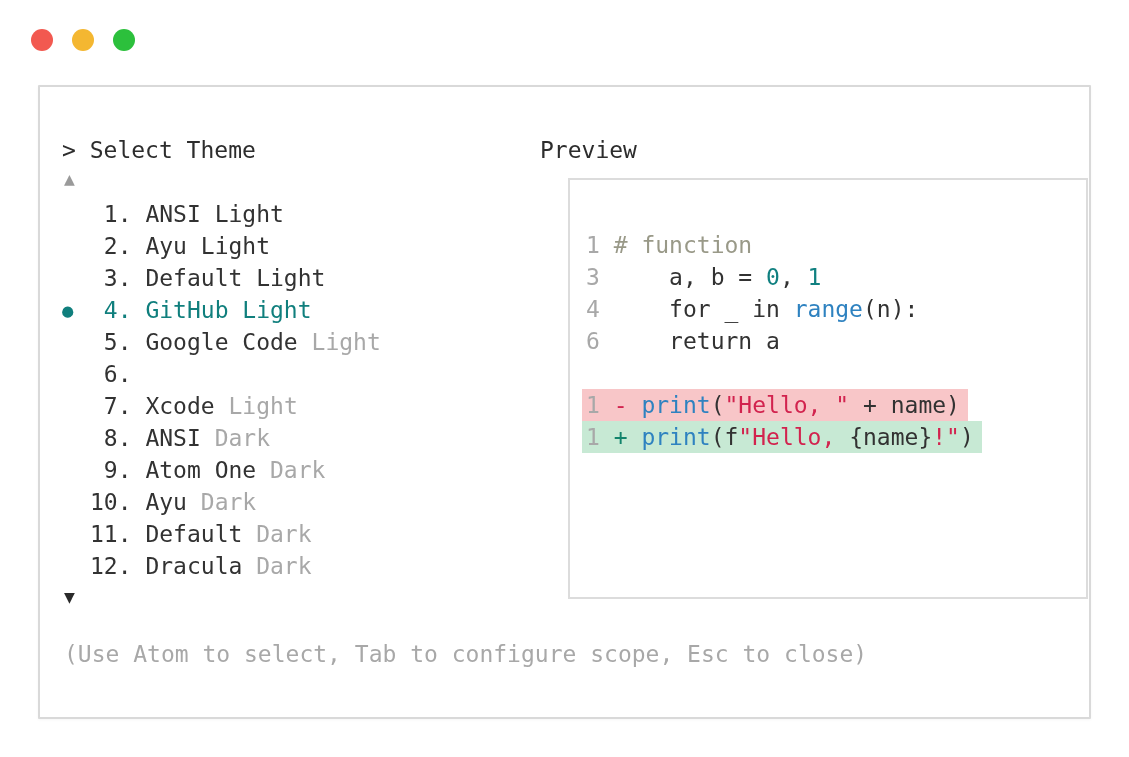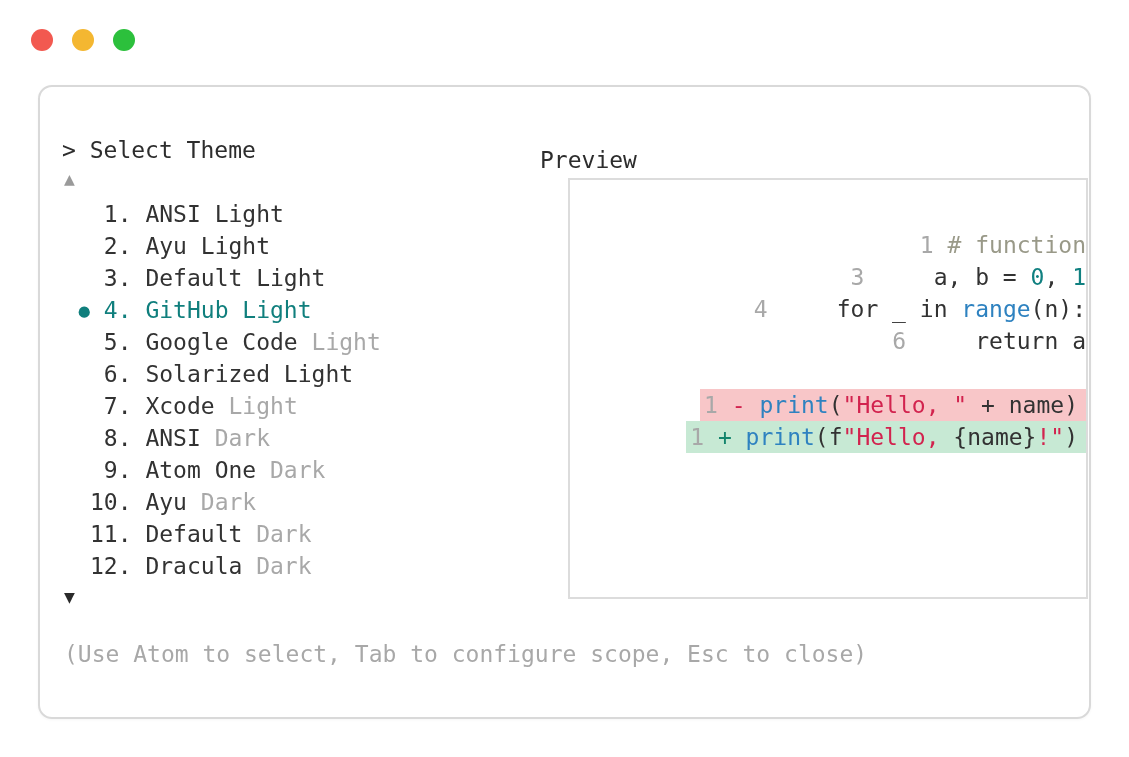--- a/index.html
+++ b/index.html
@@ -15,41 +15,40 @@
     font-family:"DejaVu Sans Mono","Liberation Mono",monospace;color:var(--text_dark);
   }
   .lights{position:absolute;left:31px;top:29px;display:flex;gap:19px;}
   .light{width:22px;height:22px;border-radius:50%;border:none;padding:0;cursor:pointer;}
   .light.red{background:var(--light_red);}
   .light.yellow{background:var(--light_yellow);}
   .light.green{background:var(--light_green);}
 
   .panel{
     position:absolute;left:38px;top:85px;width:1053px;height:634px;
-    border:2px solid var(--border);border-radius:14px;background:#fff;
+    border:2px solid var(--border);border-radius:1px;background:#fff;
     box-shadow:0 1px 3px rgba(0,0,0,0.04);
-    text-align:right;
   }
   .mono{font-size:23px;line-height:32px;white-space:pre;}
 
   .prompt{position:absolute;left:22px;top:47px;color:#2d2d2d;}
   .arrow{position:absolute;left:24px;font-size:18px;line-height:32px;}
   .arrow.up{top:76px;color:#9a9a9a;}
   .arrow.down{top:494px;color:#2a2a2a;}
 
   .theme-list{position:absolute;left:20px;top:111px;}
   .trow{display:flex;align-items:center;height:32px;font-size:23px;white-space:pre;cursor:pointer;}
   .trow .bullet{display:inline-block;width:30px;padding-left:2px;font-size:19px;color:var(--accent_teal);}
   .trow .num,.trow .name{color:var(--text_dark);}
   .trow .dim{color:var(--dim);}
   .trow.selected .num,.trow.selected .name{color:var(--accent_teal);}
 
   .footer{position:absolute;left:24px;top:551px;color:var(--dim);}
 
-  .preview-title{position:absolute;left:500px;top:57px;color:#2d2d2d;}
+  .preview-title{position:absolute;left:500px;top:47px;color:#2d2d2d;}
   .preview-box{
     position:absolute;left:504px;top:91px;width:520px;height:421px;
     border:2px solid #dcdcdc;background:#fff;padding:49px 0 0 16px;overflow:hidden;margin-left:24px;
   }
   .code-line{height:32px;line-height:32px;font-size:23px;white-space:pre;}
   .ln{color:var(--dim);}
   .tok-text{color:var(--text_dark);}
   .tok-comment{color:var(--comment);}
   .tok-function_name{color:var(--function_name);}
   .tok-number{color:var(--number);}
@@ -72,21 +71,21 @@
 
 <div class="panel">
   <div class="prompt mono">&gt; Select Theme</div>
   <div class="arrow up">▲</div>
   <div class="theme-list" id="theme-list">
       <div class="trow"><span class="bullet"></span><span class="num"> 1. </span><span class="name">ANSI Light</span></div>
       <div class="trow"><span class="bullet"></span><span class="num"> 2. </span><span class="name">Ayu Light</span></div>
       <div class="trow"><span class="bullet"></span><span class="num"> 3. </span><span class="name">Default Light</span></div>
       <div class="trow selected"><span class="bullet">●</span><span class="num"> 4. </span><span class="name">GitHub Light</span></div>
       <div class="trow"><span class="bullet"></span><span class="num"> 5. </span><span class="name">Google Code</span><span class="dim"> Light</span></div>
-      <div class="trow"><span class="bullet"></span><span class="num"> 6. </span><span class="name">Solarized Light</span></div>
+      <div class="trow"><span class="bullet"></span><span class="num"> 6. </span></div>
       <div class="trow"><span class="bullet"></span><span class="num"> 7. </span><span class="name">Xcode</span><span class="dim"> Light</span></div>
       <div class="trow"><span class="bullet"></span><span class="num"> 8. </span><span class="name">ANSI</span><span class="dim"> Dark</span></div>
       <div class="trow"><span class="bullet"></span><span class="num"> 9. </span><span class="name">Atom One</span><span class="dim"> Dark</span></div>
       <div class="trow"><span class="bullet"></span><span class="num">10. </span><span class="name">Ayu</span><span class="dim"> Dark</span></div>
       <div class="trow"><span class="bullet"></span><span class="num">11. </span><span class="name">Default</span><span class="dim"> Dark</span></div>
       <div class="trow"><span class="bullet"></span><span class="num">12. </span><span class="name">Dracula</span><span class="dim"> Dark</span></div>
     </div>
   <div class="arrow down">▼</div>
   <div class="footer mono">(Use Atom to select, Tab to configure scope, Esc to close)</div>
 

